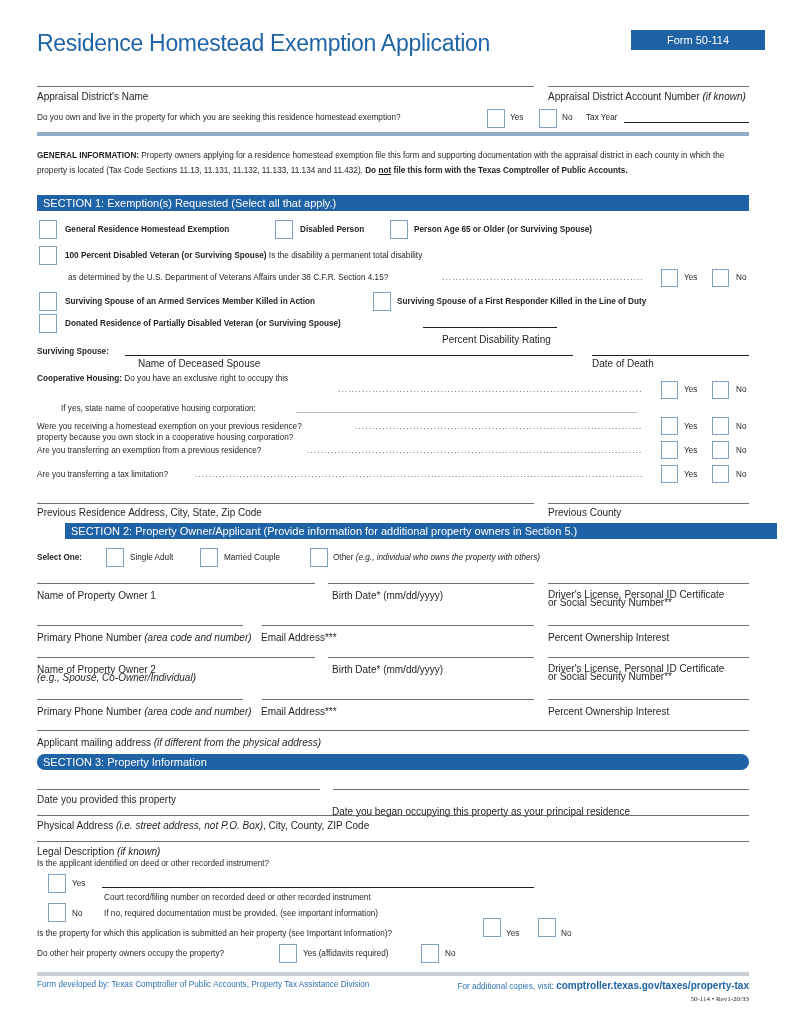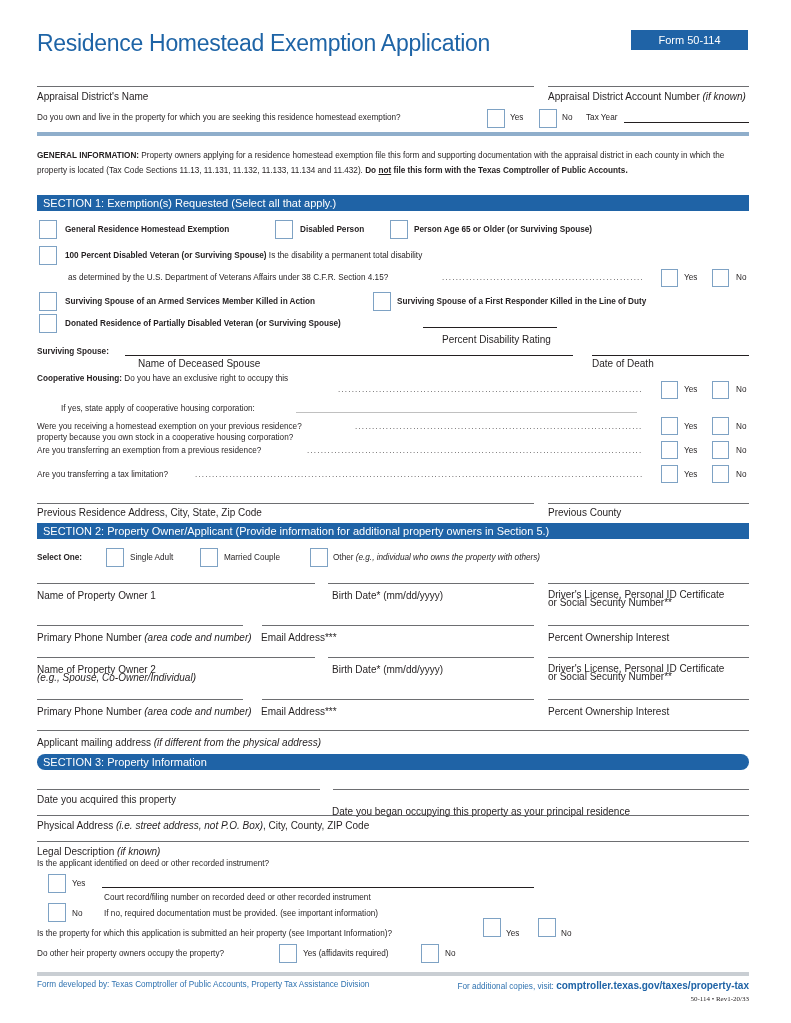--- a/index.html
+++ b/index.html
@@ -1,20 +1,20 @@
 <!DOCTYPE html>
 <html><head>
 <meta charset="utf-8">
 <style>
   * { box-sizing: border-box; margin: 0; padding: 0; }
   html, body { width: 791px; height: 1023px; background: #ffffff; overflow: hidden; }
   body { position: relative; font-family: "Liberation Sans", sans-serif; color: #231f20; font-size: 8px; }
   .abs { position: absolute; }
   .title { left: 37px; top: 30px; font-size: 23px; color: #1e64a6; letter-spacing: -0.3px; font-family: "Liberation Sans", sans-serif; }
-  .form-badge { left: 631px; top: 30px; width: 117px; height: 20px; background: #1f63a6; color: #fff; font-size: 11px; text-align: center; line-height: 20px; }
+  .form-badge { left: 631px; top: 30px; width: 134px; height: 20px; background: #1f63a6; color: #fff; font-size: 11px; text-align: center; line-height: 20px; }
   .line { position: absolute; height: 0; border-top: 1px solid #6d6e71; }
   .lbl { position: absolute; font-size: 10px; color: #231f20; white-space: nowrap; }
   .lbl i { font-style: italic; text-align: right; }
   .txt { position: absolute; font-size: 8.2px; color: #231f20; white-space: nowrap; }
   .bold { font-weight: bold; }
   .cb { position: absolute; width: 18px; height: 19px; border: 1px solid #7ea2c4; background: #fff; cursor: pointer; }
   .cb.sm { width: 17px; height: 18px; }
   .section-bar { position: absolute; left: 37px; width: 712px; height: 16px; background: #1f63a6; color: #fff; font-size: 11px; line-height: 16px; padding-left: 6px; white-space: nowrap; }
   .sep-bar { position: absolute; left: 37px; width: 712px; height: 4px; background: #8faecb; }
   .sep-bar.gray { background: #c9ced3; }
@@ -87,21 +87,21 @@
 <div class="lbl" style="left:592px;top:358px;">Date of Death</div>
 
 <div class="txt" style="left:37px;top:374px;"><b>Cooperative Housing:</b><span> Do you have an exclusive right to occupy this</span></div>
 <div class="txt" style="left:37px;top:385px;margin-top:48px;">property because you own stock in a cooperative housing corporation?</div>
 <div class="dots" style="left:338px;top:385px;width:304px;">............................................................................................................</div>
 <div class="cb sm" style="left:661px;top:381px;"></div>
 <div class="txt" style="left:684px;top:385px;">Yes</div>
 <div class="cb sm" style="left:712px;top:381px;"></div>
 <div class="txt" style="left:736px;top:385px;">No</div>
 
-<div class="txt" style="left:61px;top:404px;">If yes, state apply of cooperative housing corporation:</div>
+<div class="txt" style="left:61px;top:404px;">If yes, state name of cooperative housing corporation:</div>
 <div class="line field" style="left:296px;top:412px;width:341px;border-top-color:#c0c0c0;"></div>
 
 <div class="txt" style="left:37px;top:422px;">Were you receiving a homestead exemption on your previous residence?</div>
 <div class="dots" style="left:355px;top:422px;width:287px;">......................................................................................................</div>
 <div class="cb sm" style="left:661px;top:417px;"></div>
 <div class="txt" style="left:684px;top:422px;">Yes</div>
 <div class="cb sm" style="left:712px;top:417px;"></div>
 <div class="txt" style="left:736px;top:422px;">No</div>
 
 <div class="txt" style="left:37px;top:446px;">Are you transferring an exemption from a previous residence?</div>
@@ -116,21 +116,21 @@
 <div class="cb sm" style="left:661px;top:465px;"></div>
 <div class="txt" style="left:684px;top:470px;">Yes</div>
 <div class="cb sm" style="left:712px;top:465px;"></div>
 <div class="txt" style="left:736px;top:470px;">No</div>
 
 <div class="line field" style="left:37px;top:503px;width:497px;"></div>
 <div class="lbl" style="left:37px;top:507px;">Previous Residence Address, City, State, Zip Code</div>
 <div class="line field" style="left:548px;top:503px;width:201px;"></div>
 <div class="lbl" style="left:548px;top:507px;">Previous County</div>
 
-<div class="section-bar" style="top:523px;">SECTION 2: Property Owner/Applicant (Provide information for additional property owners in Section 5.)</div>
+<div class="section-bar" style="top:523px;margin-left:28px;">SECTION 2: Property Owner/Applicant (Provide information for additional property owners in Section 5.)</div>
 
 <div class="txt bold" style="left:37px;top:553px;">Select One:</div>
 <div class="cb" style="left:106px;top:548px;"></div>
 <div class="txt" style="left:130px;top:553px;">Single Adult</div>
 <div class="cb" style="left:200px;top:548px;"></div>
 <div class="txt" style="left:224px;top:553px;">Married Couple</div>
 <div class="cb" style="left:310px;top:548px;"></div>
 <div class="txt" style="left:333px;top:553px;"><span>Other</span> <i>(e.g., individual who owns the property with others)</i></div>
 
 <div class="line field" style="left:37px;top:583px;width:278px;"></div>
@@ -163,21 +163,21 @@
 <div class="lbl" style="left:261px;top:706px;">Email Address***</div>
 <div class="line field" style="left:548px;top:699px;width:201px;"></div>
 <div class="lbl" style="left:548px;top:706px;">Percent Ownership Interest</div>
 
 <div class="line field" style="left:37px;top:730px;width:712px;"></div>
 <div class="lbl" style="left:37px;top:737px;"><span>Applicant mailing address</span> <i>(if different from the physical address)</i></div>
 
 <div class="section-bar" style="top:754px;border-radius:8px;">SECTION 3: Property Information</div>
 
 <div class="line field" style="left:37px;top:789px;width:283px;"></div>
-<div class="lbl" style="left:37px;top:794px;">Date you acquired this property</div>
+<div class="lbl" style="left:37px;top:794px;">Date you provided this property</div>
 <div class="line field" style="left:333px;top:789px;width:416px;"></div>
 <div class="lbl" style="left:332px;top:794px;margin-top:12px;">Date you began occupying this property as your principal residence</div>
 
 <div class="line field" style="left:37px;top:815px;width:712px;"></div>
 <div class="lbl" style="left:37px;top:820px;"><span>Physical Address</span> <i>(i.e. street address, not P.O. Box)</i><span>, City, County, ZIP Code</span></div>
 
 <div class="line field" style="left:37px;top:841px;width:712px;"></div>
 <div class="lbl" style="left:37px;top:846px;"><span>Legal Description</span> <i>(if known)</i></div>
 
 <div class="txt" style="left:37px;top:859px;">Is the applicant identified on deed or other recorded instrument?</div>

